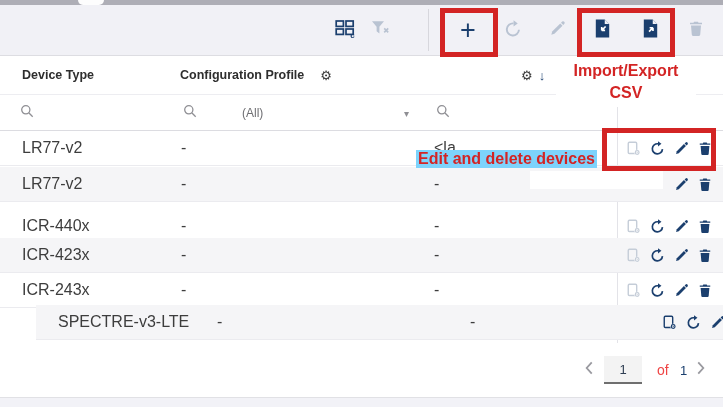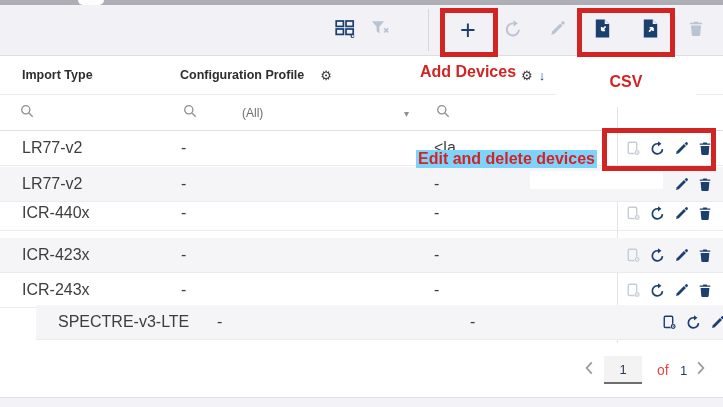--- a/index.html
+++ b/index.html
@@ -136,21 +136,21 @@
             <path d="M6 1.2 h4 l.5 1 H14 V3.8 H2 V2.2 h3.5 Z" fill="#b9c3d2"></path>
             <path d="M3 5 h10 l-.8 9.3 a1.2 1.2 0 0 1 -1.2 1.1 H5 a1.2 1.2 0 0 1 -1.2 -1.1 Z" fill="#b9c3d2"></path>
           </svg>
       </span>
     </button>
   </div>
 
   <div class="panel">
     <div class="thead">
       <div class="th th-1">
-        <span>Import Type</span>
+        <span>Device Type</span>
       </div>
       <div class="th th-2">
         <span>Configuration Profile</span>
         <span class="gear">⚙</span>
       </div>
       <div class="th th-3">
         <span class="gear">⚙</span>
         <span class="sort-arrow">↓</span>
       </div>
     </div>
@@ -231,21 +231,21 @@
               </svg>
             </span>
             <span class="act">
               <svg width="14" height="15" viewBox="0 0 16 16">
                 <path d="M6 1.2 h4 l.5 1 H14 V3.8 H2 V2.2 h3.5 Z" fill="#1b3f6e"></path>
                 <path d="M3 5 h10 l-.8 9.3 a1.2 1.2 0 0 1 -1.2 1.1 H5 a1.2 1.2 0 0 1 -1.2 -1.1 Z" fill="#1b3f6e"></path>
               </svg>
             </span>
           </span>
         </div>
-        <div class="row" style="top: 140px;">
+        <div class="row" style="top: 153px;">
           <span class="cell c1">ICR-440x</span>
           <span class="cell c2">-</span>
           <span class="cell c3">-</span>
           <span class="actions">
             <span class="act">
               <svg width="15" height="15" viewBox="0 0 16 16">
                 <rect x="2.4" y="1.4" width="9" height="12" rx="1.2" fill="none" stroke="#c5cdd8" stroke-width="1.5"></rect>
                 <circle cx="11.9" cy="12.3" r="2.9" fill="#fff"></circle>
                 <circle cx="11.9" cy="12.3" r="2" fill="none" stroke="#c5cdd8" stroke-width="1.3"></circle>
                 <circle cx="11.9" cy="12.3" r="0.7" fill="#c5cdd8"></circle>
@@ -385,22 +385,22 @@
     <span class="pg chev-r">
       <svg width="9" height="14" viewBox="0 0 8 12">
           <polyline points="2,1 6.5,6 2,11" fill="none" stroke="#9a9aa0" stroke-width="1.6"></polyline>
         </svg>
     </span>
   </div>
 
   <div class="bottomstrip"></div>
 
   <div class="white-patch"></div>
-  <div class="ann-text ann-add">Add Devices</div>
   <div class="callout-csv">
+    <span>Import/Export</span>
     <span>CSV</span>
   </div>
   <div class="ann-text callout-edit">Edit and delete devices</div>
   <div class="redbox rb-add"></div>
   <div class="redbox rb-csv"></div>
   <div class="redbox rb-rowactions"></div>
 
 </div>
 
 </body></html>

